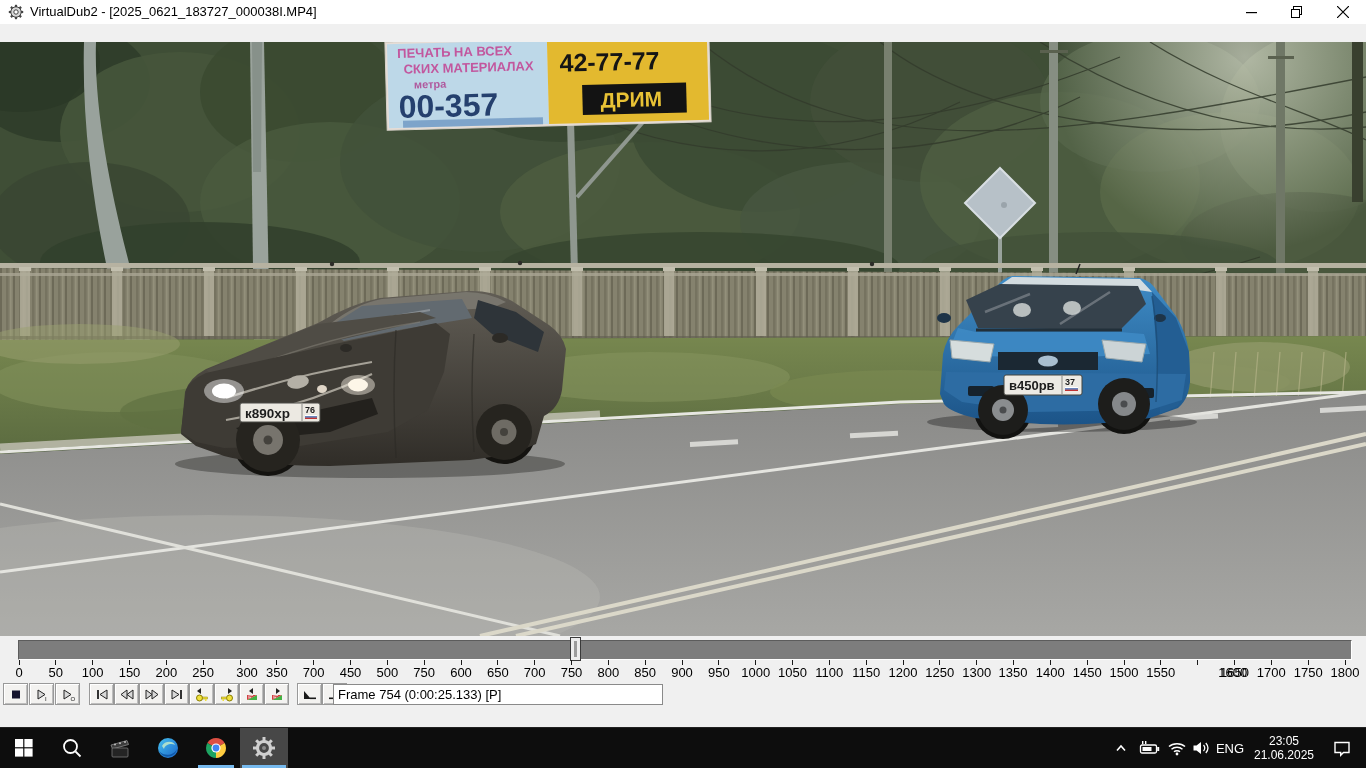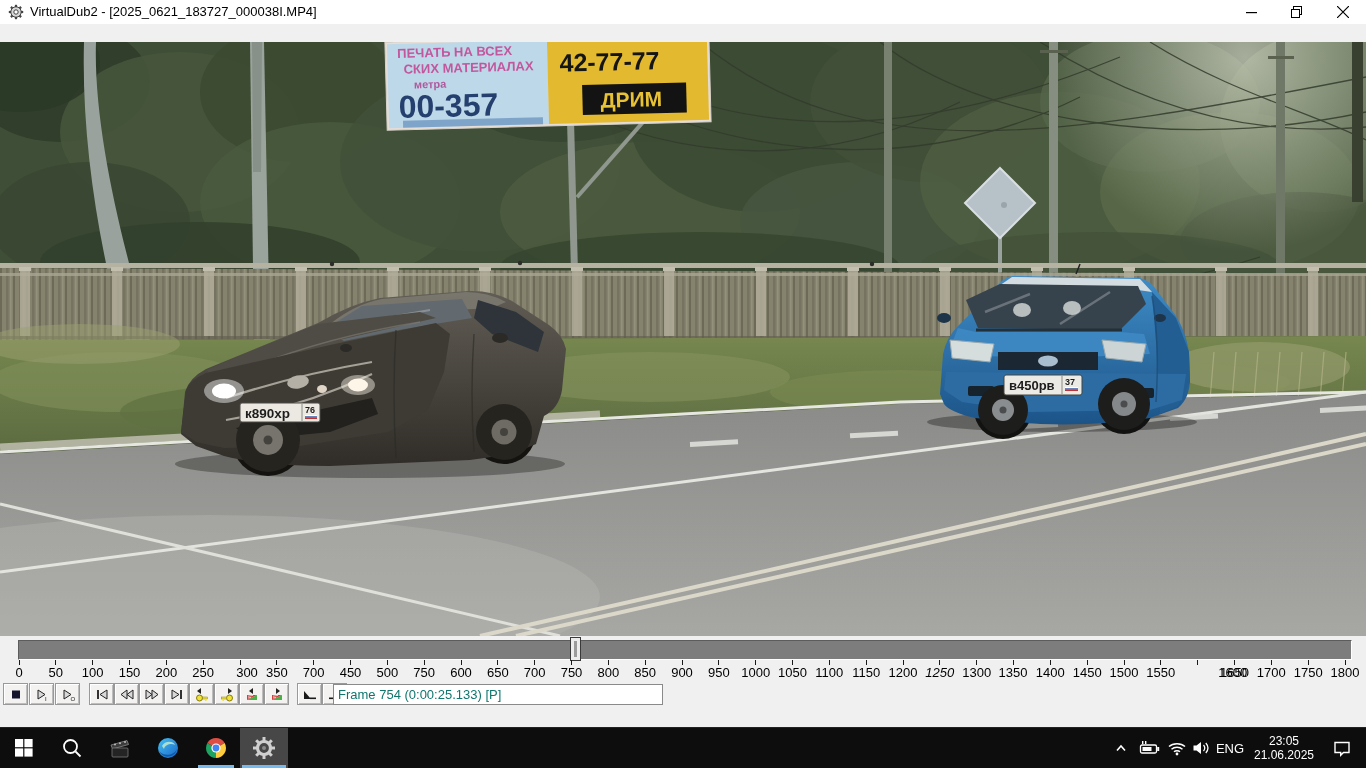--- a/index.html
+++ b/index.html
@@ -28,21 +28,21 @@
   #thumb{position:absolute;top:1px;width:11px;height:24px;background:#ececec;
          border:1px solid #3a3a3a;box-sizing:border-box;display:flex;align-items:center;justify-content:center;}
   #thumb .slot{width:3px;height:16px;background:#9b9b9b;}
   .tick{position:absolute;top:24px;width:1px;height:5px;background:#1a1a1a;}
   .tick-label{position:absolute;top:29px;transform:translateX(-50%);font-size:13px;color:#000;}
   .tb-btn{position:absolute;top:47px;width:25px;height:22px;background:#f3f2f0;
           border:1px solid #999;box-sizing:border-box;
           box-shadow:inset 1px 1px 0 #ffffff,inset -1px -1px 0 #bdbdbd;
           display:flex;align-items:center;justify-content:center;}
   #status-box{position:absolute;left:333px;top:48px;width:324px;height:19px;background:#ffffff;
-              border:1px solid #8a8a8a;font-size:13px;color:#0f766e;line-height:19px;
+              border:1px solid #8a8a8a;font-size:13px;color:#000000;line-height:19px;
               padding-left:4px;box-sizing:content-box;overflow:hidden;white-space:nowrap;}
   
   #taskbar{position:absolute;left:0;top:727px;width:1366px;height:55px;background:#0d0d0d;
            border-top:1px solid #222;box-sizing:border-box;}
   .tb-cell{position:absolute;top:0;width:48px;height:40px;display:flex;
            align-items:center;justify-content:center;}
   .tb-cell.active{background:#474747;}
   .runline{position:absolute;bottom:0;height:3px;background:#76b9ed;}
   .tray{position:absolute;top:0;height:40px;display:flex;align-items:center;justify-content:center;
         color:#fff;}
@@ -408,21 +408,21 @@
         <div class="tick-label" style="left: 755.667px;">1000</div>
         <div class="tick" style="left: 792px;"></div>
         <div class="tick-label" style="left: 792.5px;">1050</div>
         <div class="tick" style="left: 828.833px;"></div>
         <div class="tick-label" style="left: 829.333px;">1100</div>
         <div class="tick" style="left: 865.667px;"></div>
         <div class="tick-label" style="left: 866.167px;">1150</div>
         <div class="tick" style="left: 902.5px;"></div>
         <div class="tick-label" style="left: 903px;">1200</div>
         <div class="tick" style="left: 939.333px;"></div>
-        <div class="tick-label" style="left: 939.833px; font-style: italic;">1250</div>
+        <div class="tick-label" style="left: 939.833px;">1250</div>
         <div class="tick" style="left: 976.167px;"></div>
         <div class="tick-label" style="left: 976.667px;">1300</div>
         <div class="tick" style="left: 1013px;"></div>
         <div class="tick-label" style="left: 1013px; text-align: right;">1350</div>
         <div class="tick" style="left: 1049.83px;"></div>
         <div class="tick-label" style="left: 1050.33px;">1400</div>
         <div class="tick" style="left: 1086.67px;"></div>
         <div class="tick-label" style="left: 1087.17px;">1450</div>
         <div class="tick" style="left: 1123.5px;"></div>
         <div class="tick-label" style="left: 1124px;">1500</div>

